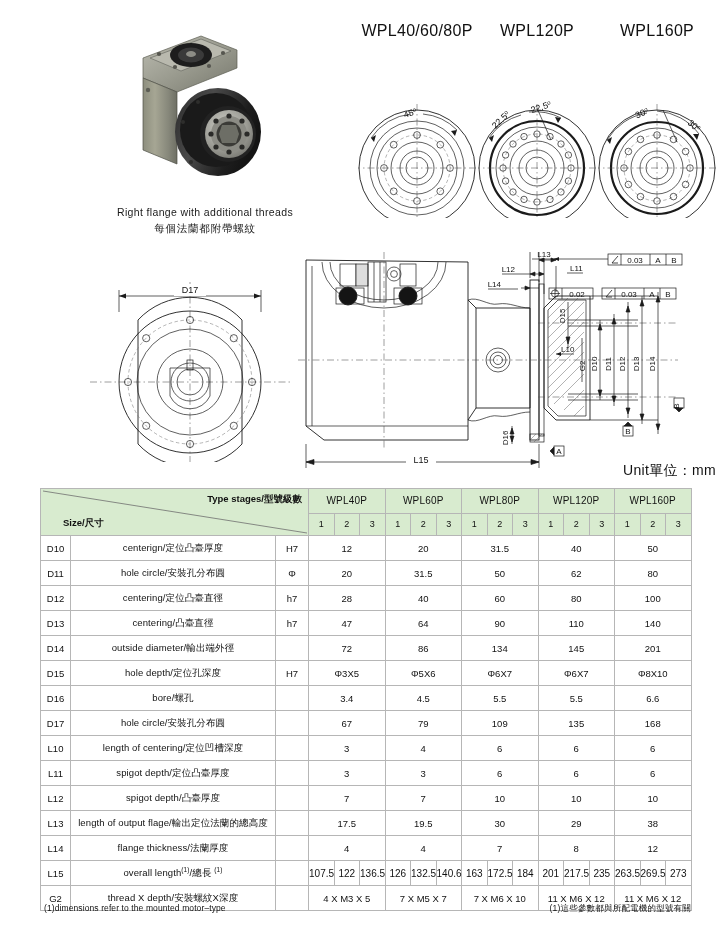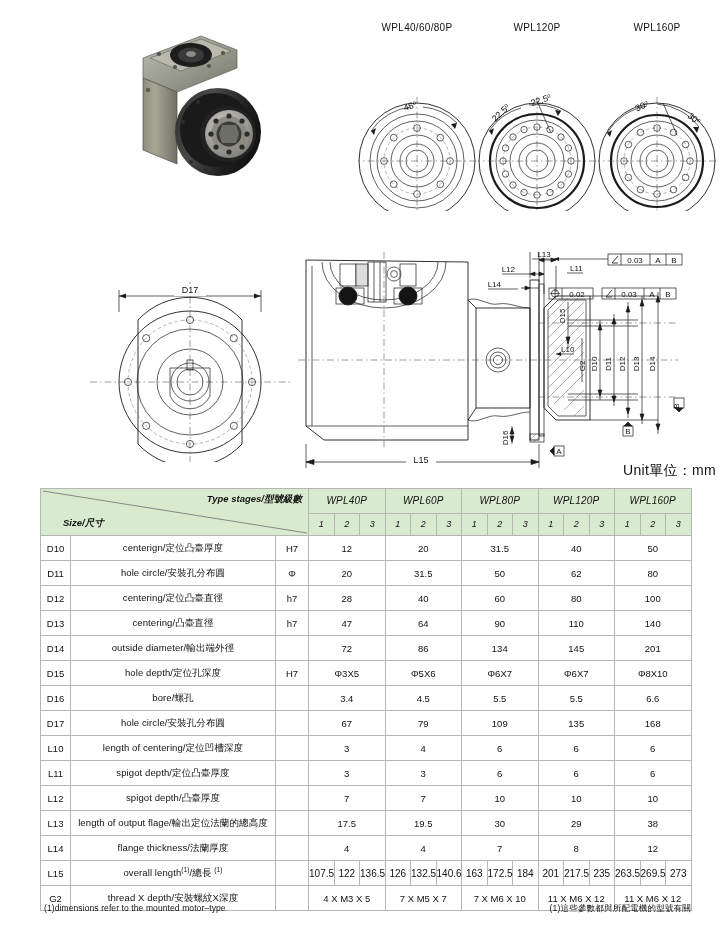--- a/index.html
+++ b/index.html
@@ -18,36 +18,36 @@
   .photo-block{position:absolute;left:100px;top:22px;width:210px;}
   .photo-figure{width:180px;height:170px;margin:0 auto;position:relative;}
 
   .photo-caption{margin-top:12px;text-align:center;font-size:10.5px;line-height:1.55;
     letter-spacing:.35px;color:#1a1a1a;}
   .photo-caption .cn{letter-spacing:.8px;}
 
   
   .flange-row{position:absolute;left:358px;top:22px;width:356px;height:210px;}
   .flange-item{position:absolute;top:0;}
-  .flange-title{font-size:10px;text-align:center;letter-spacing:.3px;white-space:nowrap;}
+  .flange-title{font-size:16px;text-align:center;letter-spacing:.3px;white-space:nowrap;}
   .flange-svg{display:block;margin-top:8px;}
 
   
   .mid-drawing{position:absolute;left:78px;top:248px;width:640px;height:232px;}
   .unit-note{position:absolute;right:8px;top:462px;font-size:14px;letter-spacing:.3px;}
 
   .left-circle{position:absolute;left:82px;top:282px;width:230px;height:180px;}
 
   
   .tbl-wrap{position:absolute;left:40px;top:488px;width:651px;}
   table.spec{border-collapse:collapse;width:651px;table-layout:fixed;
     font-size:9.5px;color:#111;}
   table.spec td,table.spec th{border:1px solid #b6b6b6;padding:0;text-align:center;
     vertical-align:middle;font-weight:normal;}
-  .hdr{background:#d8ebcf;font-style:italic;}
+  .hdr{background:#d8ebcf;}
   .hdr-corner{height:46px;position:relative;background:#d8ebcf;padding:0;}
   .corner-inner{position:relative;width:100%;height:100%;}
   .corner-inner svg{position:absolute;left:0;top:0;}
   .corner-type{position:absolute;right:6px;top:4px;font-weight:bold;font-size:9.5px;}
   .corner-size{position:absolute;left:22px;bottom:5px;font-weight:bold;font-size:9.5px;}
   .model-name{height:22px;font-size:10px;letter-spacing:.2px;}
   .stage-num{height:20px;font-size:9px;}
   .row-code{width:30px;font-size:9.5px;}
   .row-desc{width:205px;text-align:left;padding-left:8px;font-size:9.5px;
     letter-spacing:.1px;}
@@ -132,20 +132,24 @@
             <circle cx="101" cy="125" r="2.6"></circle>
           <circle cx="96" cy="112" r="2.6"></circle>
             <circle cx="101" cy="99" r="2.6"></circle>
         </g>
         <circle cx="83" cy="80" r="2" fill="#2e2e2c"></circle>
         <circle cx="76" cy="140" r="2" fill="#2e2e2c"></circle>
         <circle cx="68" cy="100" r="2" fill="#2e2e2c"></circle>
 
         <circle cx="33" cy="68" r="2.2" fill="#5d5e55"></circle>
       </svg>
+    </div>
+    <div class="photo-caption">
+      <div>Right flange with additional threads</div>
+      <div class="cn">每個法蘭都附帶螺紋</div>
     </div>
   </div>
 
   <div class="flange-row">
 
     <div class="flange-item" style="left:0px;width:118px;">
       <div class="flange-title">WPL40/60/80P</div>
       <svg class="flange-svg" width="118" height="170" viewBox="0 0 118 170">
         <g transform="translate(59,120)">
           <circle class="ln thin2" r="58"></circle>

